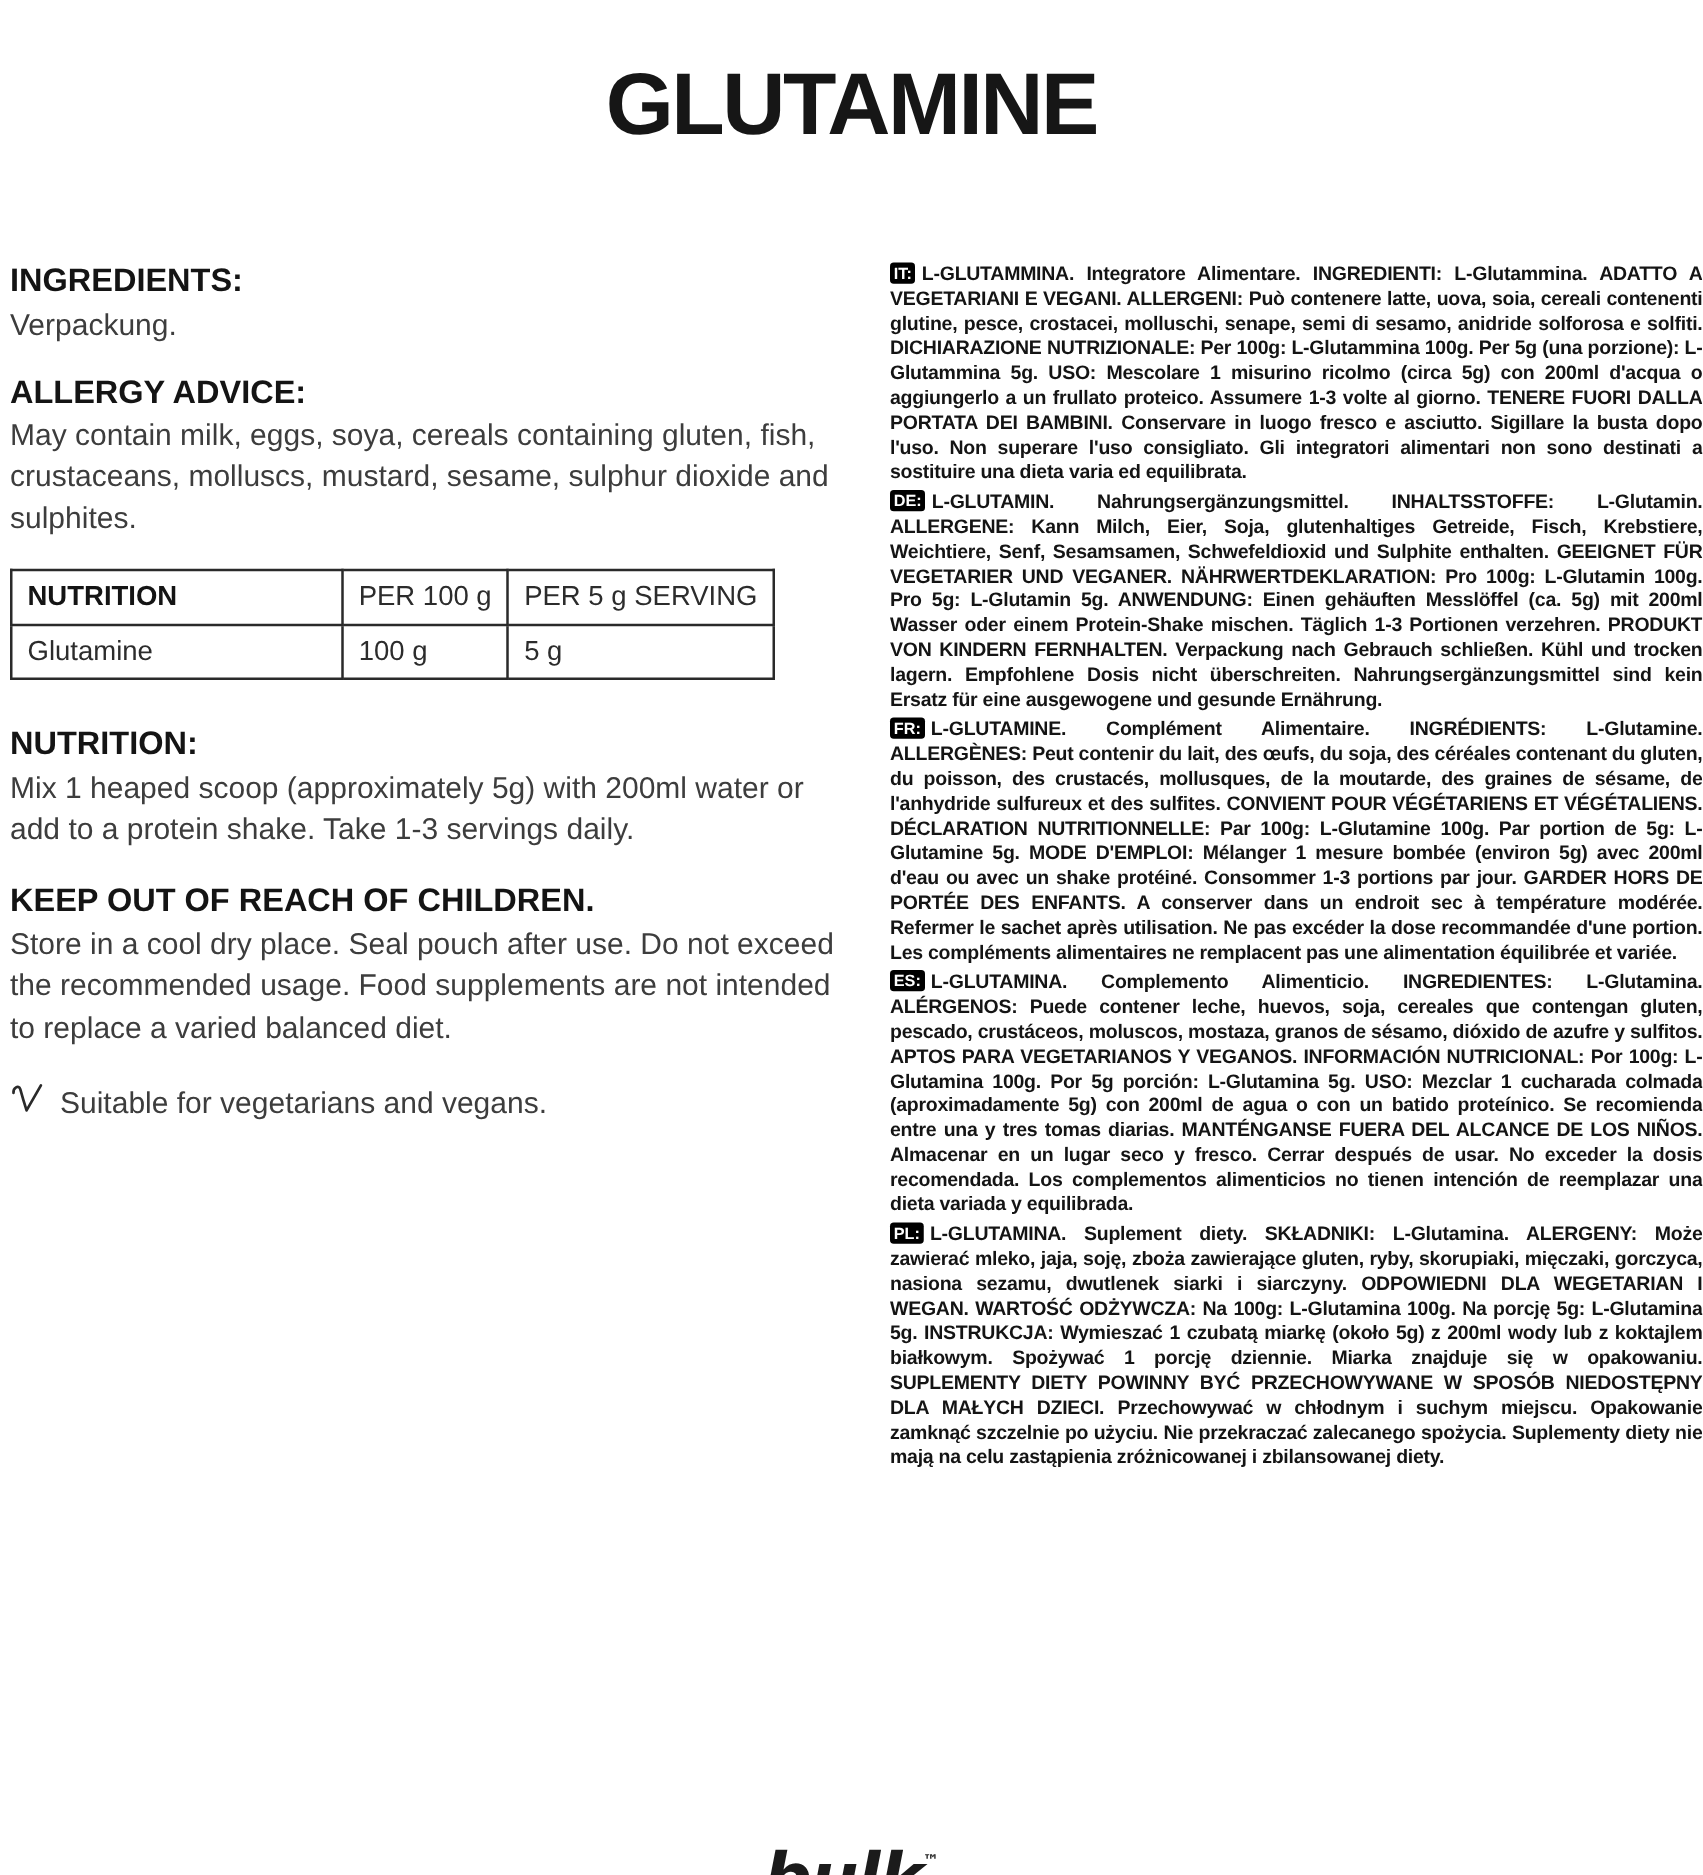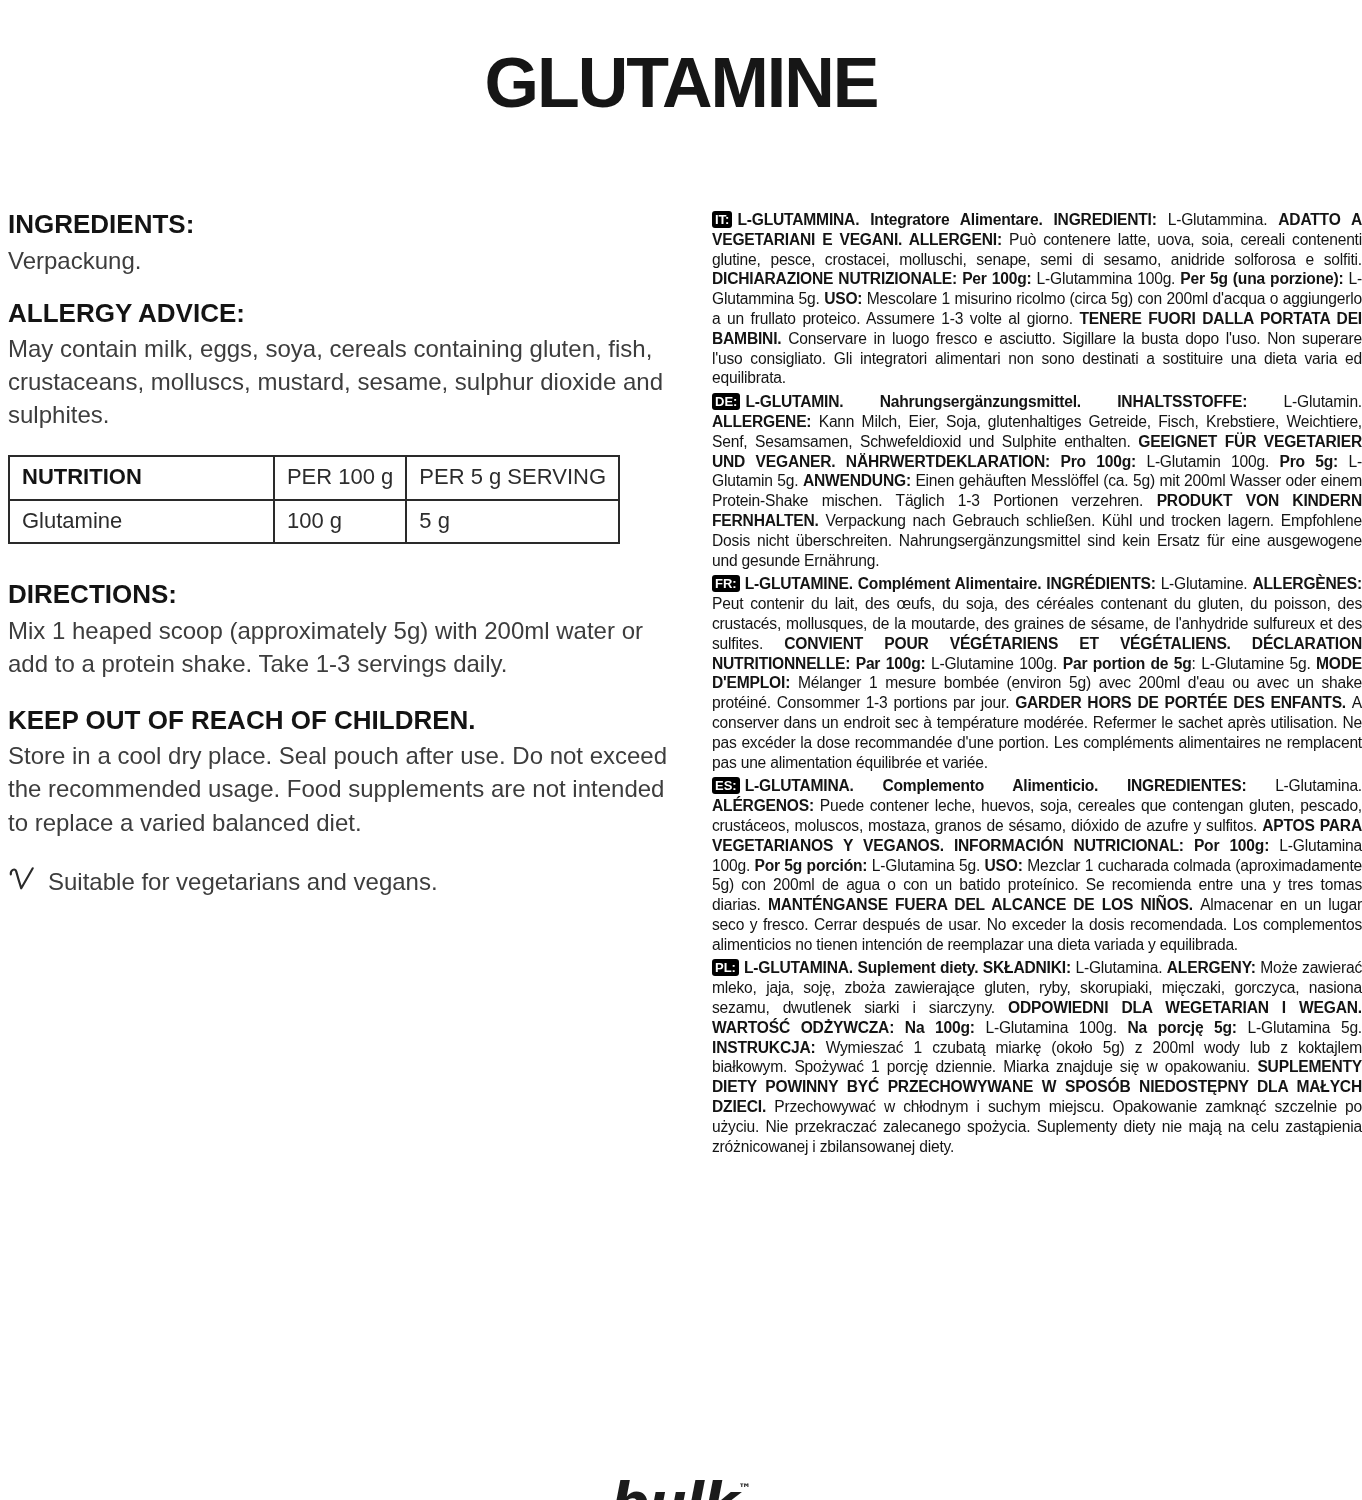--- a/index.html
+++ b/index.html
@@ -46,21 +46,21 @@
     font-size:15.6px;line-height:19.8px;letter-spacing:-0.2px;
     text-align:justify;color:#141414;
   }
   .lang-block{margin:0 0 4px 0;}
   .lang-badge{
     display:inline-block;background:#000;color:#fff;font-weight:700;
     font-size:13px;line-height:15px;padding:1px 3px;border-radius:3px;
     margin-right:5px;letter-spacing:0;vertical-align:baseline;
     transform:translateY(-1px);
   }
-  .seg{font-weight:400;}
+  .seg{font-weight:700;}
   .seg-bold{font-weight:700;}
   
   .brand{
     position:absolute;left:0;top:1428px;width:100%;text-align:center;
     font-family:"DejaVu Sans",sans-serif;font-weight:700;font-size:54px;
     letter-spacing:-1px;color:#1b1b1b;line-height:1;font-style:italic;
   }
   .brand sup{font-size:13px;font-weight:700;vertical-align:28px;letter-spacing:0;}
 </style>
 </head>
@@ -93,21 +93,21 @@
       </thead>
       <tbody>
         <tr>
           <td>Glutamine</td>
           <td>100 g</td>
           <td>5 g</td>
         </tr>
       </tbody>
     </table>
 
-    <h3>DIRECTIONS:</h3>
+    <h3>NUTRITION:</h3>
     <p>Mix 1 heaped scoop (approximately 5g) with 200ml water or add to a protein shake. Take 1-3 servings daily.</p>
 
     <h3>KEEP OUT OF REACH OF CHILDREN.</h3>
     <p>Store in a cool dry place. Seal pouch after use. Do not exceed the recommended usage. Food supplements are not intended to replace a varied balanced diet.</p>
 
     <div class="veg-row">
       <span class="veg-icon">
         <svg width="28" height="28" viewBox="0 0 30 30" aria-hidden="true">
           <path d="M3 10 C2.5 5.5 7.5 2.8 8.8 6.8 C9.4 9 11.5 16.5 14.2 25 L26.5 3.5" fill="none" stroke="#2a2a2a" stroke-width="2.3" stroke-linecap="round" stroke-linejoin="round"></path>
         </svg>

